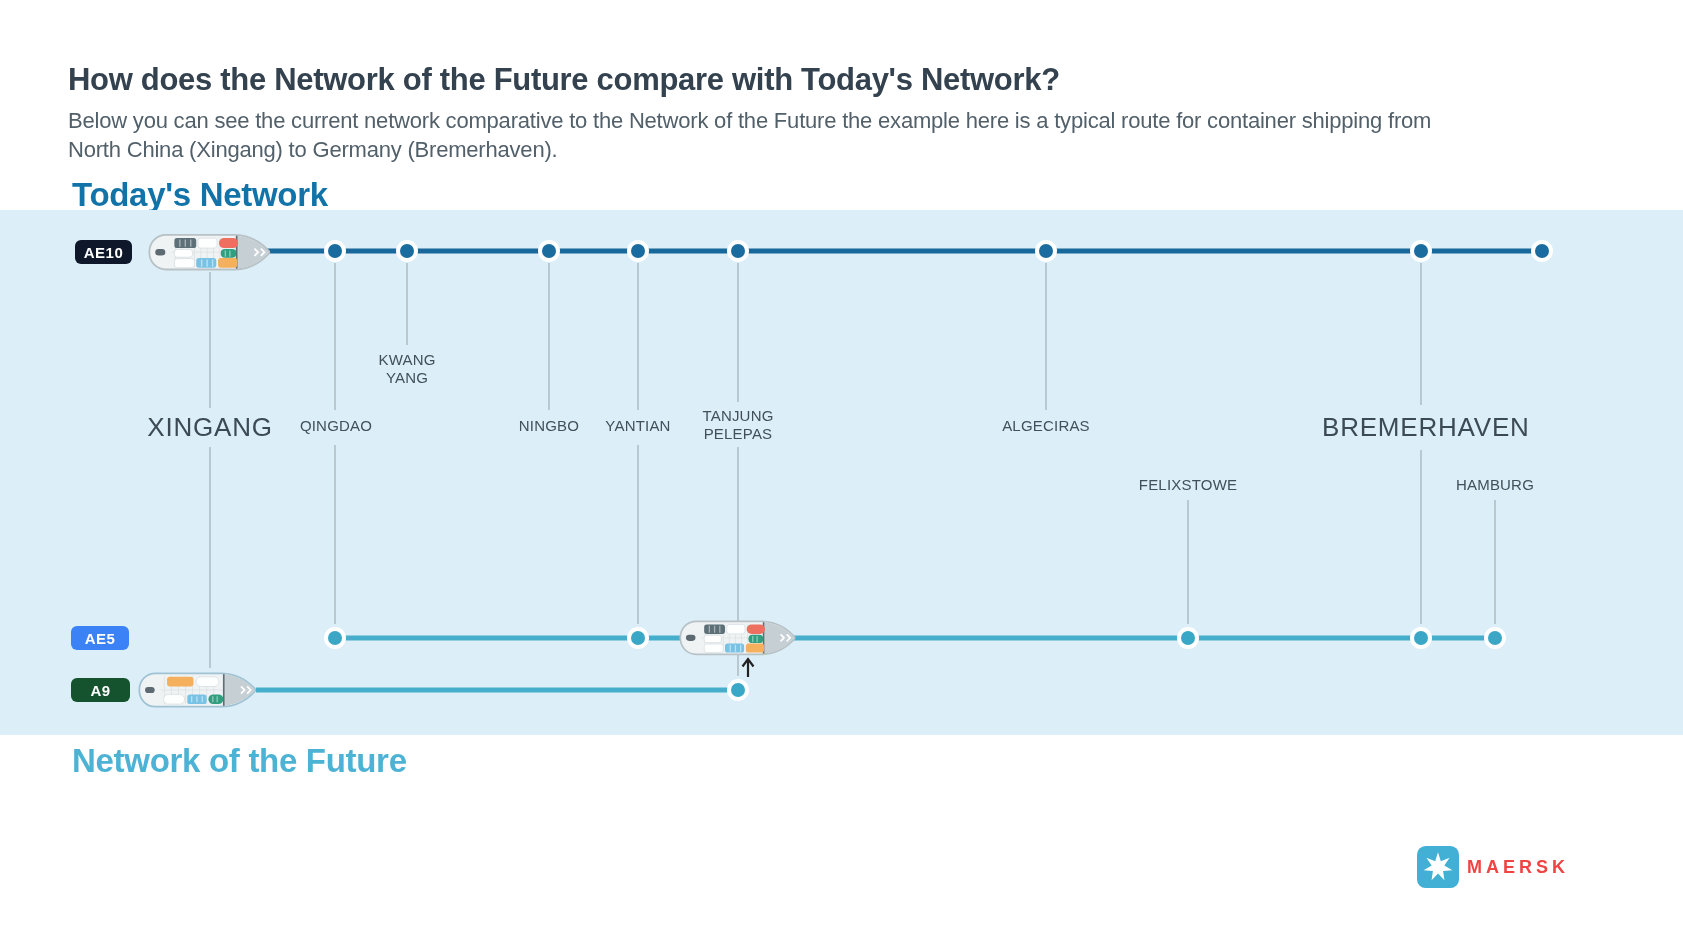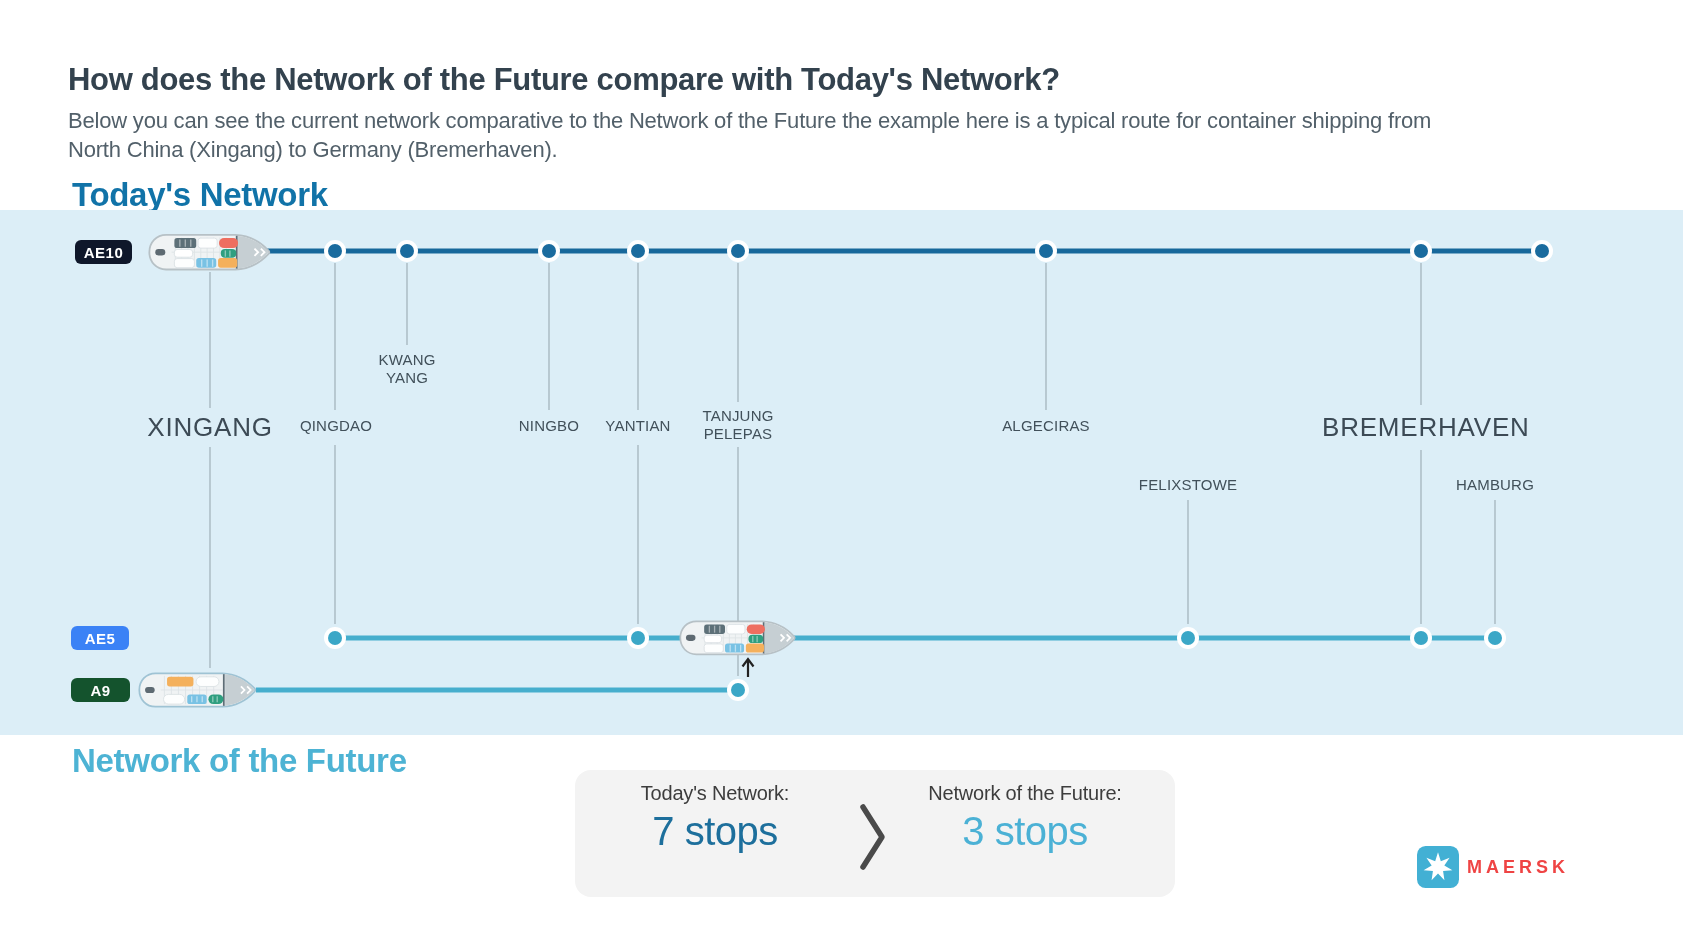--- a/index.html
+++ b/index.html
@@ -223,33 +223,20 @@
   <div class="port" style="left:489px;top:417px;width:120px;">NINGBO</div>
   <div class="port" style="left:578px;top:417px;width:120px;">YANTIAN</div>
   <div class="port" style="left:688px;top:407px;width:100px;">TANJUNG PELEPAS</div>
   <div class="port" style="left:986px;top:417px;width:120px;">ALGECIRAS</div>
   <div class="port port-big" style="left:1322px;top:412px;width:200px;">BREMERHAVEN</div>
   <div class="port" style="left:1128px;top:476px;width:120px;">FELIXSTOWE</div>
   <div class="port" style="left:1435px;top:476px;width:120px;">HAMBURG</div>
 
   <div class="section-head head-future">Network of the Future</div>
 
-  <div class="cmp-card">
-    <div class="cmp-col cmp-col-today">
-      <div class="cmp-label">Today's Network:</div>
-      <div class="cmp-value val-today">7 stops</div>
-    </div>
-    <svg class="cmp-chevron" width="30" height="70" viewBox="0 0 30 70">
-      <polyline points="5,5 24,35 5,65" fill="none" stroke="#4a4a4a" stroke-width="5.5" stroke-linecap="round" stroke-linejoin="round"></polyline>
-    </svg>
-    <div class="cmp-col cmp-col-future">
-      <div class="cmp-label">Network of the Future:</div>
-      <div class="cmp-value val-future">3 stops</div>
-    </div>
-  </div>
 
   <div class="logo">
     <svg class="logo-star" viewBox="0 0 44 44">
       <rect x="0" y="0" width="44" height="44" rx="9" fill="#42b0d4"></rect>
       <polygon fill="#ffffff" points="22,6.5 24.95,15.87 34.12,12.34 28.63,20.49 37.11,25.45 27.32,26.24 28.73,35.97 22,28.8 15.27,35.97 16.68,26.24 6.89,25.45 15.37,20.49 9.88,12.34 19.05,15.87"></polygon>
     </svg>
     <div class="logo-text">MAERSK</div>
   </div>
 
 </div>

